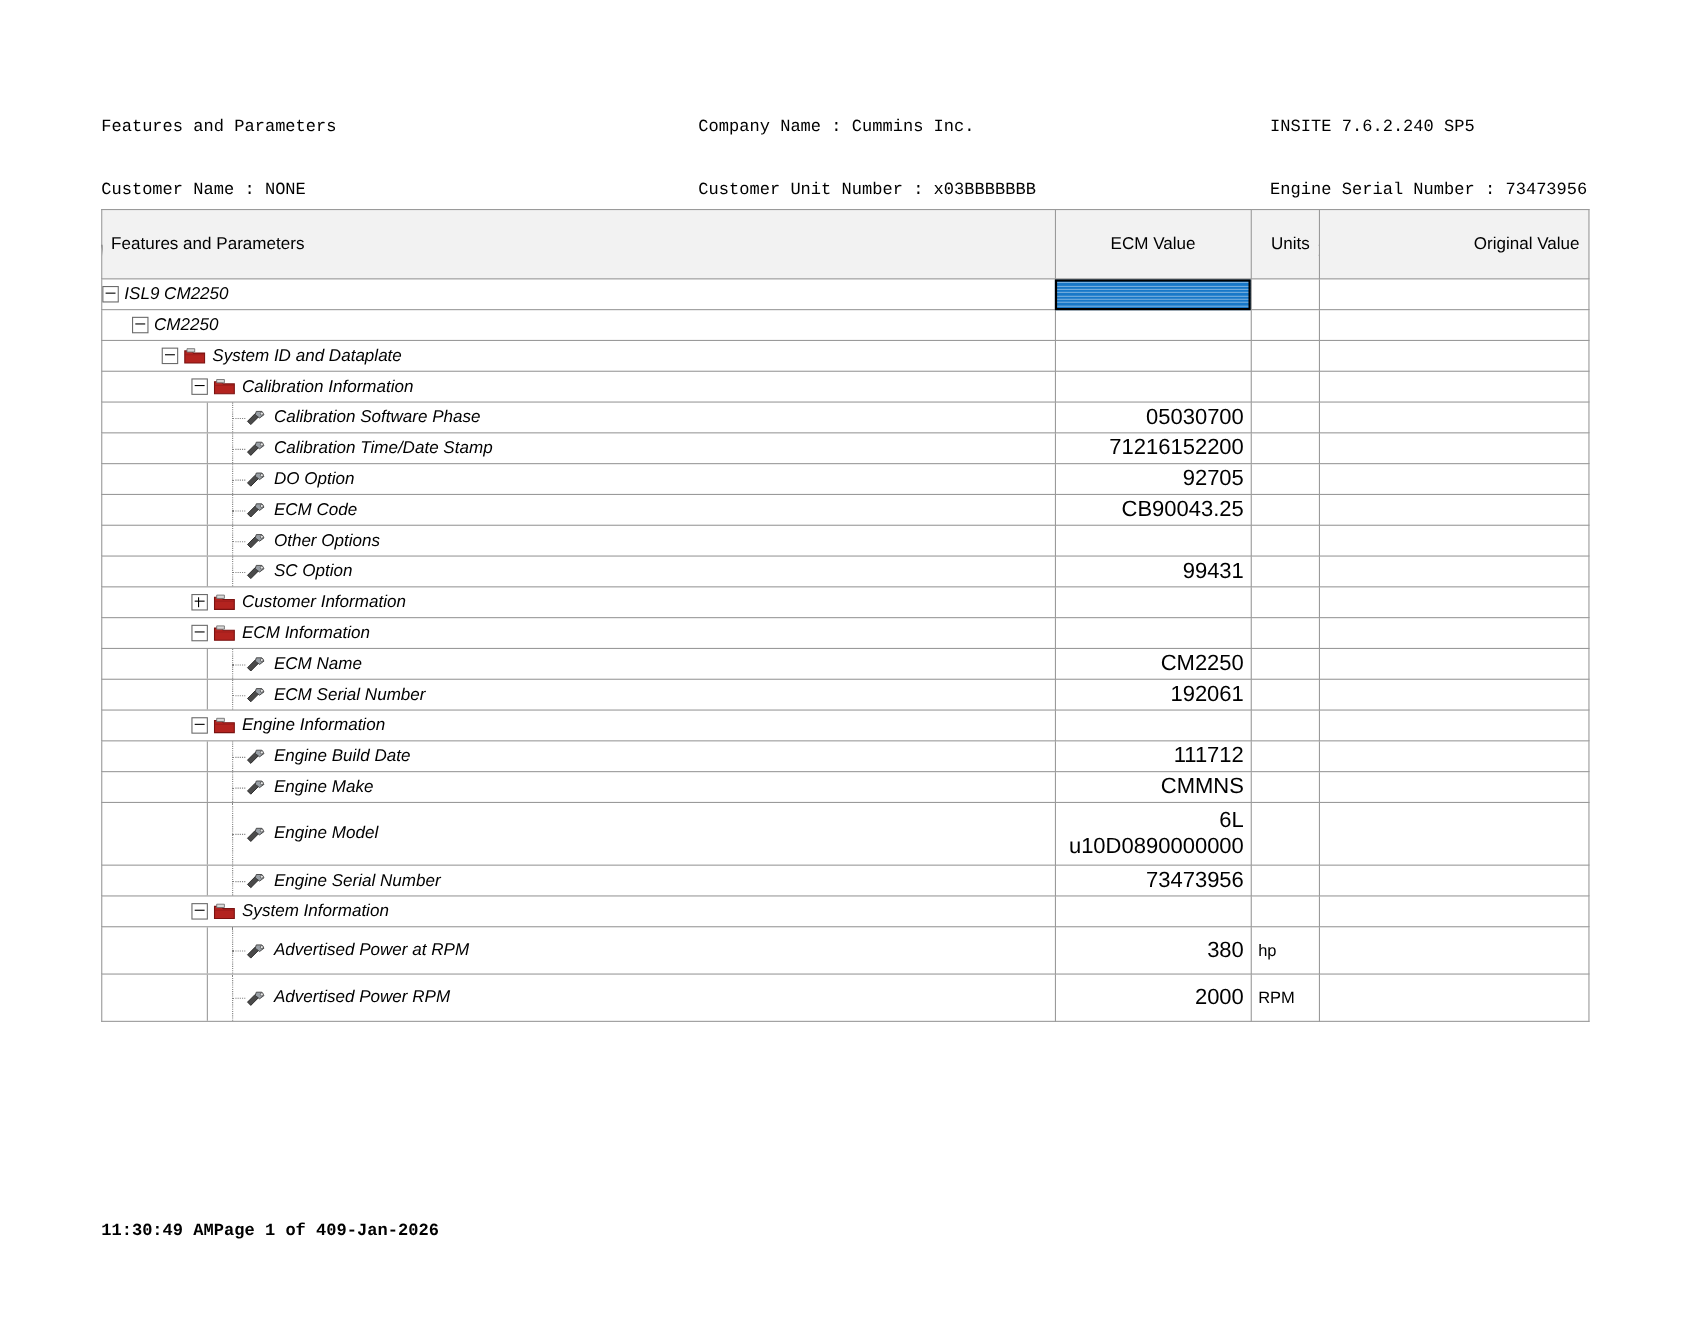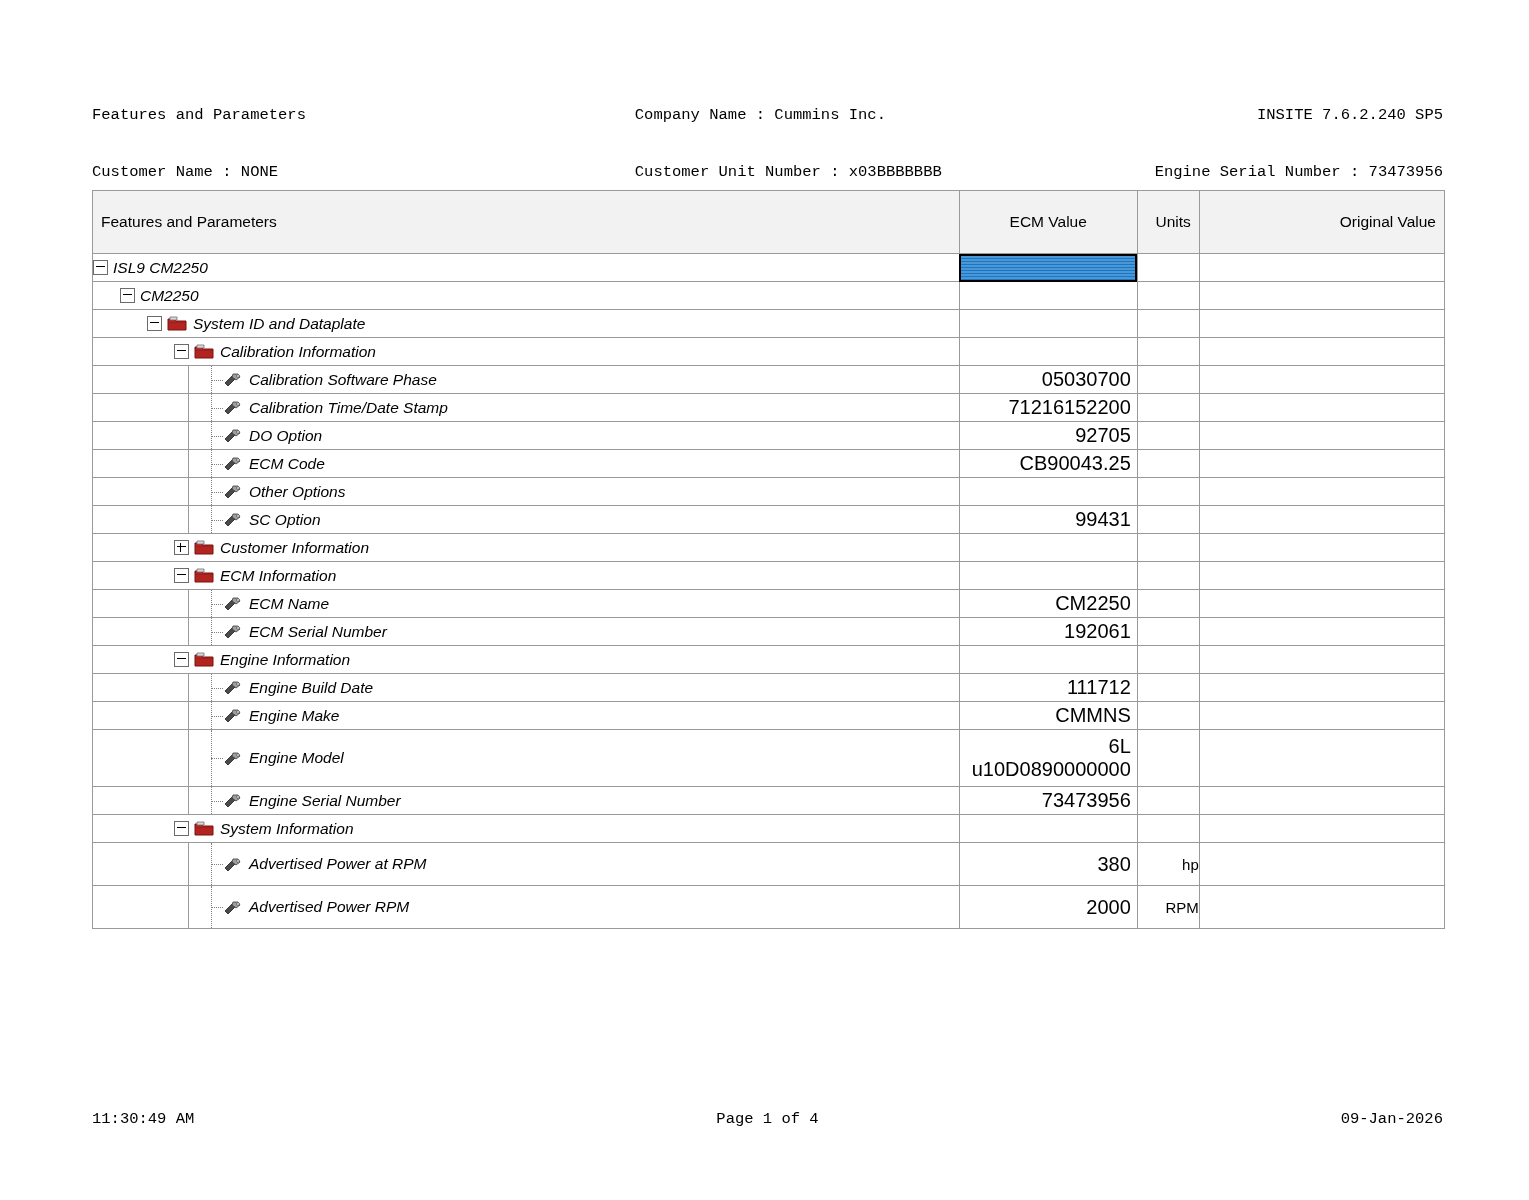--- a/index.html
+++ b/index.html
@@ -24,21 +24,21 @@
     right: 86px;
     display: flex;
     justify-content: space-between;
     font-family: "Liberation Mono", monospace;
     font-size: 15.5px;
     line-height: 19px;
     white-space: pre;
   }
   .hdr-col-left { text-align: left; }
   .hdr-col-mid  { text-align: left; margin-left: 116px; }
-  .hdr-col-right{ text-align: right; }
+  .hdr-col-right{ }
 
   
   .report-table {
     position: absolute;
     top: 190px;
     left: 92px;
     width: 1353px;
     border-collapse: collapse;
     table-layout: fixed;
     font-size: 15px;
@@ -70,21 +70,21 @@
     padding: 0;
     height: 27px;
     font-style: italic;
   }
   tbody td.val-cell {
     text-align: right;
     padding-right: 6px;
     font-size: 20px;
   }
   tbody td.units-cell {
-    text-align: right;
+    text-align: left;
     padding-left: 6px;
     font-size: 15px;
   }
   tbody td.orig-cell { }
 
   
   tr.tall td { height: 56px; }
   tr.medium td { height: 42px; }
 
   
@@ -200,23 +200,23 @@
     outline-offset: -2px;
   }
 
   
   .page-footer {
     position: absolute;
     bottom: 72px;
     left: 92px;
     right: 86px;
     display: flex;
-    justify-content: space-between;
     font-family: "Liberation Mono", monospace;
     font-size: 15.5px;
+    font-weight: bold;
   }
   .footer-mid { }
   .footer-right { }
 </style>
 </head>
 <body>
 
 <div class="page-header">
   <div class="hdr-col-left">
     <div>Features and Parameters</div>

